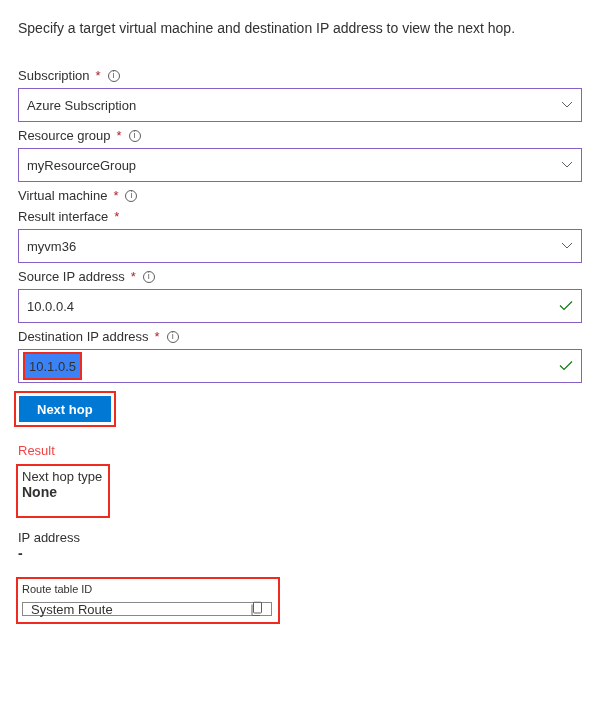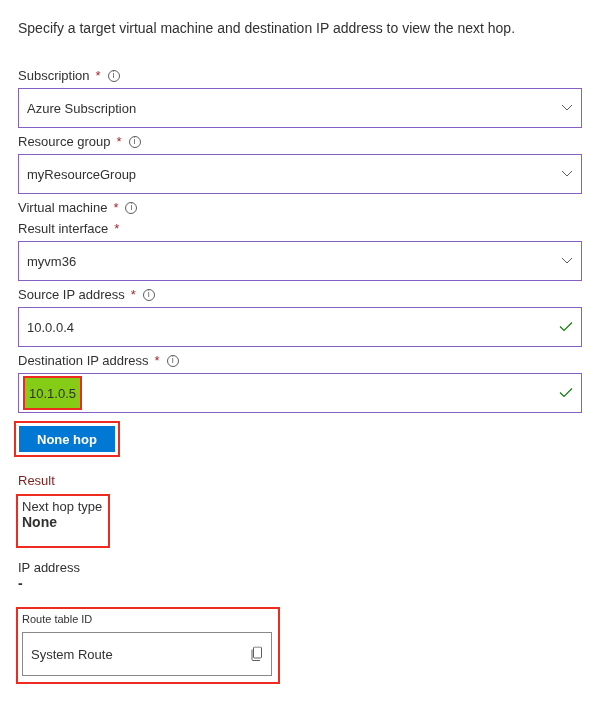--- a/index.html
+++ b/index.html
@@ -38,21 +38,21 @@
       margin-left: 3px;
       font-style: normal;
       line-height: 1;
     }
     .select-control, .text-control {
       position: relative;
       display: block;
       width: 100%;
       border: 1px solid #8661c5;
       background: #fff;
-      height: 40px;
+      height: 34px;
       display: flex;
       align-items: center;
       padding: 0 30px 0 8px;
       font-size: 13px;
       cursor: pointer;
     }
     .text-control { cursor: text; text-align: center; }
     .chevron-down {
       position: absolute;
       right: 8px;
@@ -71,41 +71,41 @@
       outline: 2px solid #ef2b1f;
       outline-offset: -1px;
     }
     .highlight-inner-red {
       position: absolute;
       left: 4px; top: 2px; bottom: 2px;
       border: 2px solid #ef2b1f;
       padding: 0 4px;
       display: flex;
       align-items: center;
-      background: #84cc16;
+      background: #3b82f6;
     }
     .btn-wrap {
       display: inline-block;
       margin-top: 6px;
       margin-bottom: 20px;
     }
     .btn-wrap.highlight-red { outline-offset: 2px; padding: 1px;}
     .primary-btn {
       background: #0078d4;
       color: #fff;
       border: none;
       height: 26px;
       padding: 0 18px;
       font-size: 13px;
       font-weight: 600;
       cursor: pointer;
     }
     .section-label {
       font-size: 13px;
-      color: #7f1d1d;
+      color: #ef4444;
       margin-bottom: 8px;
     }
     .result-block {
       display: inline-block;
       padding: 3px 6px 16px 4px;
       margin-bottom: 14px;
     }
     .result-block.highlight-red { outline-offset: 0; }
     .result-label { font-size: 13px; }
     .result-value { font-size: 14px; font-weight: 700; }
@@ -113,21 +113,21 @@
     .ip-value { font-weight: 700; font-size: 14px; }
     .route-block {
       display: inline-block;
       padding: 4px 6px 6px 4px;
     }
     .route-block.highlight-red { outline-offset: 0; }
     .route-label { font-size: 11px; margin-bottom: 7px; }
     .route-control {
       border: 1px solid #8a8886;
       background: #fff;
-      height: 44px;
+      height: 14px;
       display: flex;
       align-items: center;
       padding: 0 32px 0 8px;
       font-size: 13px;
       position: relative;
       width: 250px;
     }
     .copy-icon {
       position: absolute;
       right: 8px;
@@ -233,21 +233,21 @@
     <span class="checkmark">
       <svg width="14" height="11" viewBox="0 0 14 11">
           <path d="M1 5 L5 9 L13 1" stroke="#107c10" stroke-width="1.2" fill="none"></path>
         </svg>
     </span>
   </div>
 </div>
 
 
 <div class="btn-wrap highlight-red">
-  <button class="primary-btn">None hop</button>
+  <button class="primary-btn">Next hop</button>
 </div>
 
 
 <div class="section-label">Result</div>
 
 <div class="result-block highlight-red">
   <div class="result-label">Next hop type</div>
   <div class="result-value">None</div>
 </div>
 

